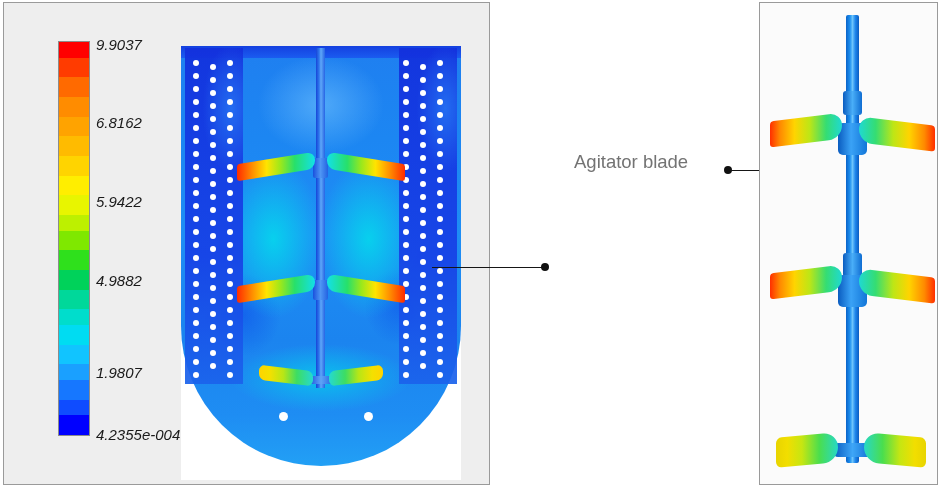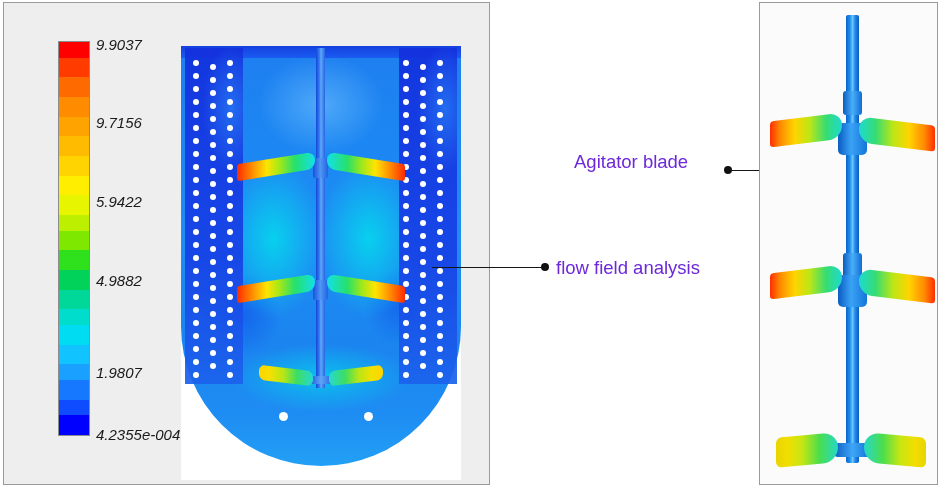--- a/index.html
+++ b/index.html
@@ -125,21 +125,21 @@
     background:linear-gradient(to right,#25d9d0 0%,#3ddd62 30%,#b8e616 55%,#f4e000 80%,#ffd400 100%);
     transform:skewY(-7deg);border-radius:6px;
   }
   .bhub{
     position:absolute;left:128px;width:24px;height:8px;
     background:linear-gradient(to right,#1a50dd,#5ea4f6,#2362e2);border-radius:3px;
   }
 
   
   .anno-text{
-    position:absolute;font-size:18.5px;color:#6d28d9;
+    position:absolute;font-size:18.5px;color:#737373;
     line-height:25px;white-space:nowrap;
   }
   .leader{position:absolute;height:0;border-top:1.6px solid #161616;}
   .leader-dot{
     position:absolute;width:8px;height:8px;border-radius:50%;
     background:#111111;
   }
 
   
   .agit-panel{
@@ -188,21 +188,21 @@
 <body>
 
 <div class="stage">
 
   <div class="cfd-panel">
 
 
     <div class="cbar-wrap">
       <div class="cbar"></div>
       <div class="cbar-tick" style="top:3px">9.9037</div>
-      <div class="cbar-tick" style="top:81px">9.7156</div>
+      <div class="cbar-tick" style="top:81px">6.8162</div>
       <div class="cbar-tick" style="top:160px">5.9422</div>
       <div class="cbar-tick" style="top:239px">4.9882</div>
       <div class="cbar-tick" style="top:331px">1.9807</div>
       <div class="cbar-tick" style="top:393px">4.2355e-004</div>
     </div>
 
     <div class="cfd-img">
       <div class="tank">
         <div class="tank-top"></div>
 
@@ -375,21 +375,20 @@
         <div class="bblade r" style="left:148px;top:322px;width:54px"></div>
 
         <div class="lone-dot" style="left:98px;top:366px"></div>
         <div class="lone-dot" style="left:183px;top:366px"></div>
       </div>
     </div>
   </div>
 
   <div class="leader" style="left:432px;top:267px;width:110px"></div>
   <div class="leader-dot" style="left:541px;top:263px"></div>
-  <div class="anno-text" style="left:556px;top:255px">flow field analysis</div>
 
   <div class="anno-text" style="left:574px;top:149px">Agitator blade</div>
   <div class="leader-dot" style="left:724px;top:166px"></div>
   <div class="leader" style="left:730px;top:170px;width:126px"></div>
 
   <div class="agit-panel">
     <div class="a-shaft"></div>
 
     <div class="a-coupling" style="top:88px"></div>
     <div class="a-coupling" style="top:250px"></div>

